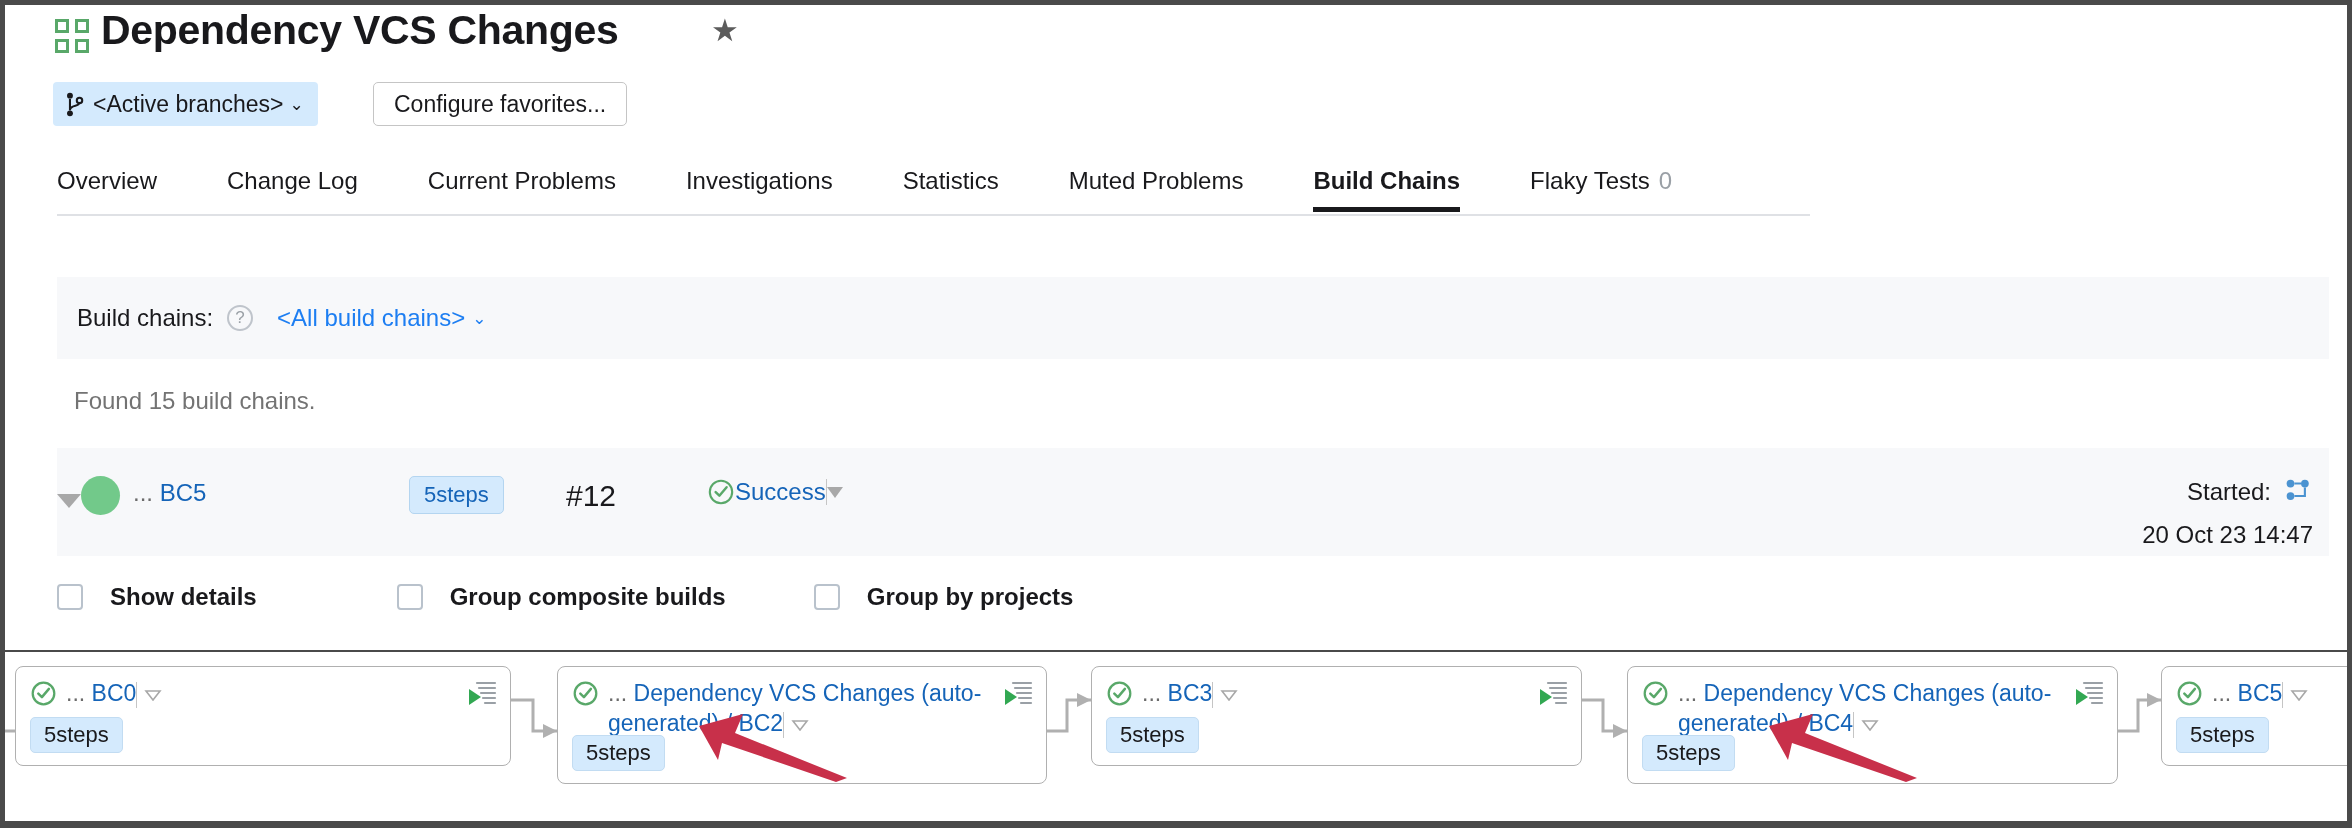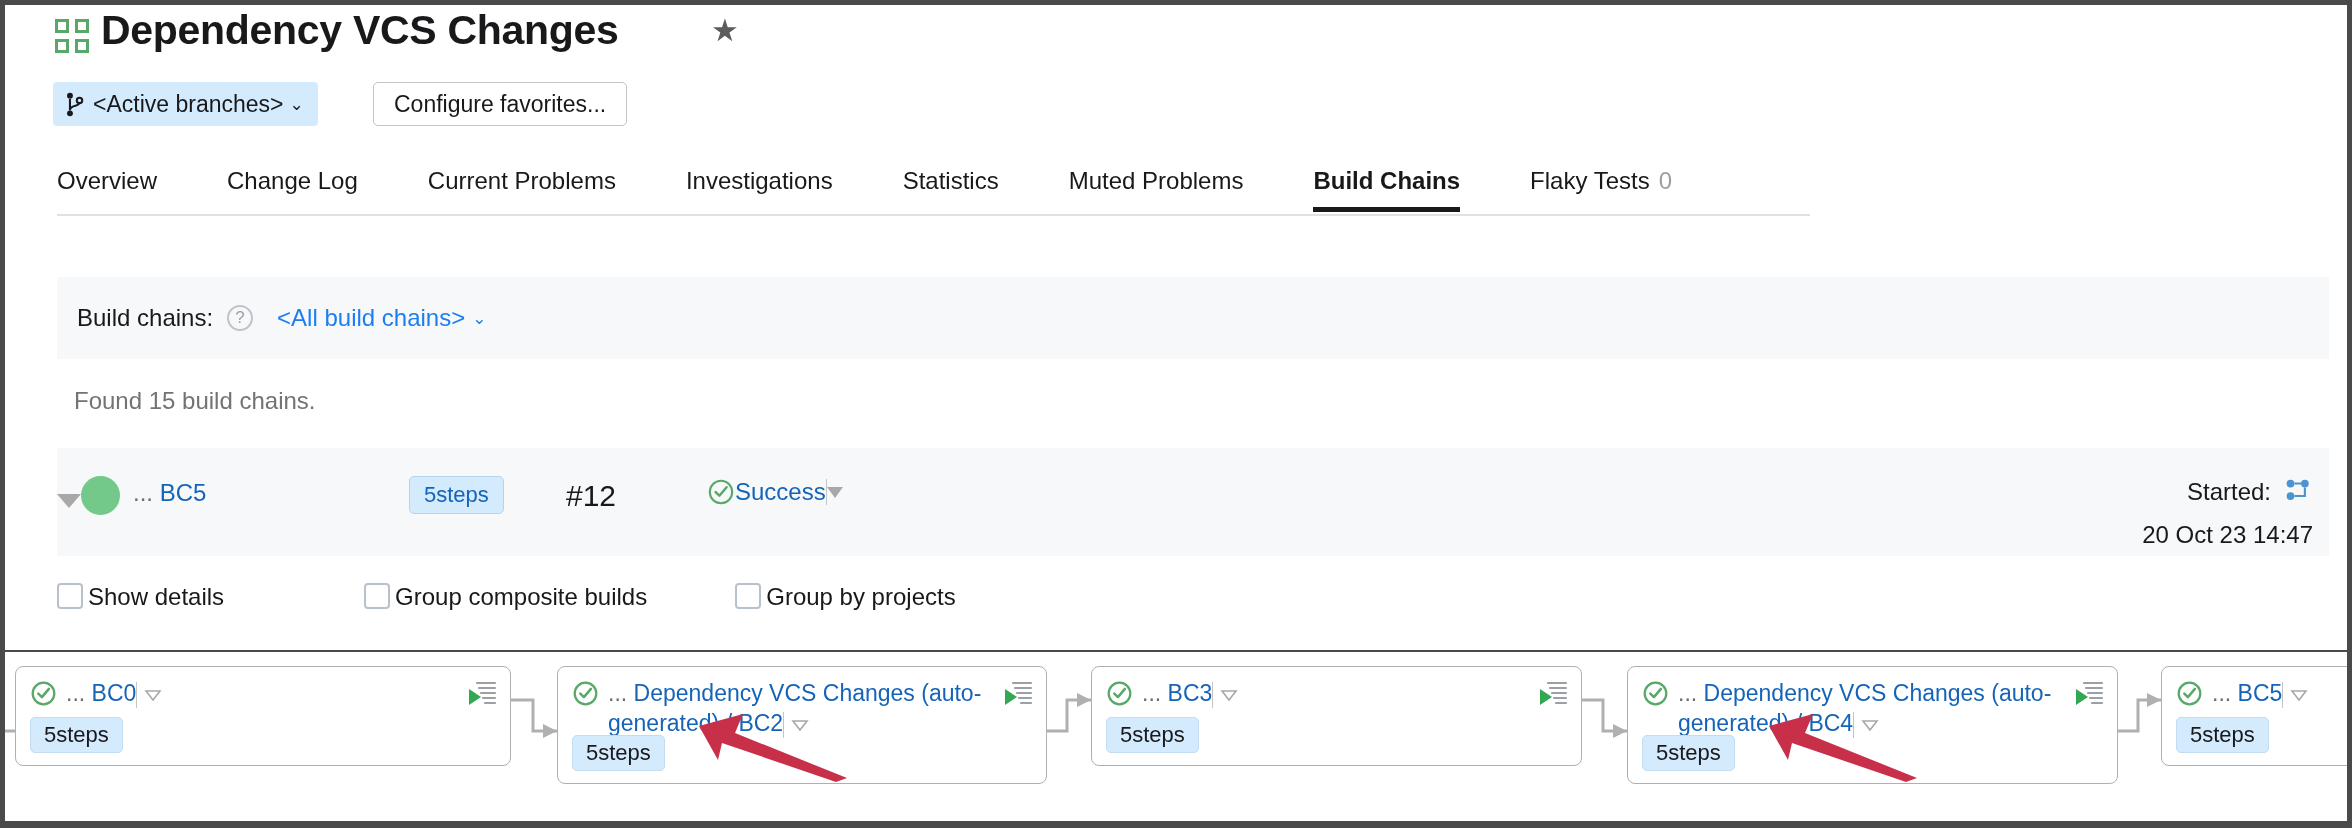--- a/index.html
+++ b/index.html
@@ -154,21 +154,21 @@
   #row-started-val {
     position: absolute; right: 16px; top: 73px;
     font-size: 24px; color: #19191c; white-space: nowrap;
   }
 
   
   #checkbox-row {
     position: absolute; left: 52px; top: 578px;
     display: flex; align-items: center;
   }
-  .cb-group { display: flex; gap: 5px; cursor: pointer; }
+  .cb-group { display: flex; align-items: center; gap: 27px; cursor: pointer; font-weight: bold; }
   .cb-box {
     width: 26px; height: 26px; border: 2px solid #b9c2cc;
     border-radius: 4px; background: #fff;
   }
   .cb-label { font-size: 24px; color: #19191c; white-space: nowrap; }
 
   
   #graph {
     position: absolute; left: 0px; top: 645px;
     width: 2342px; height: 173px;

